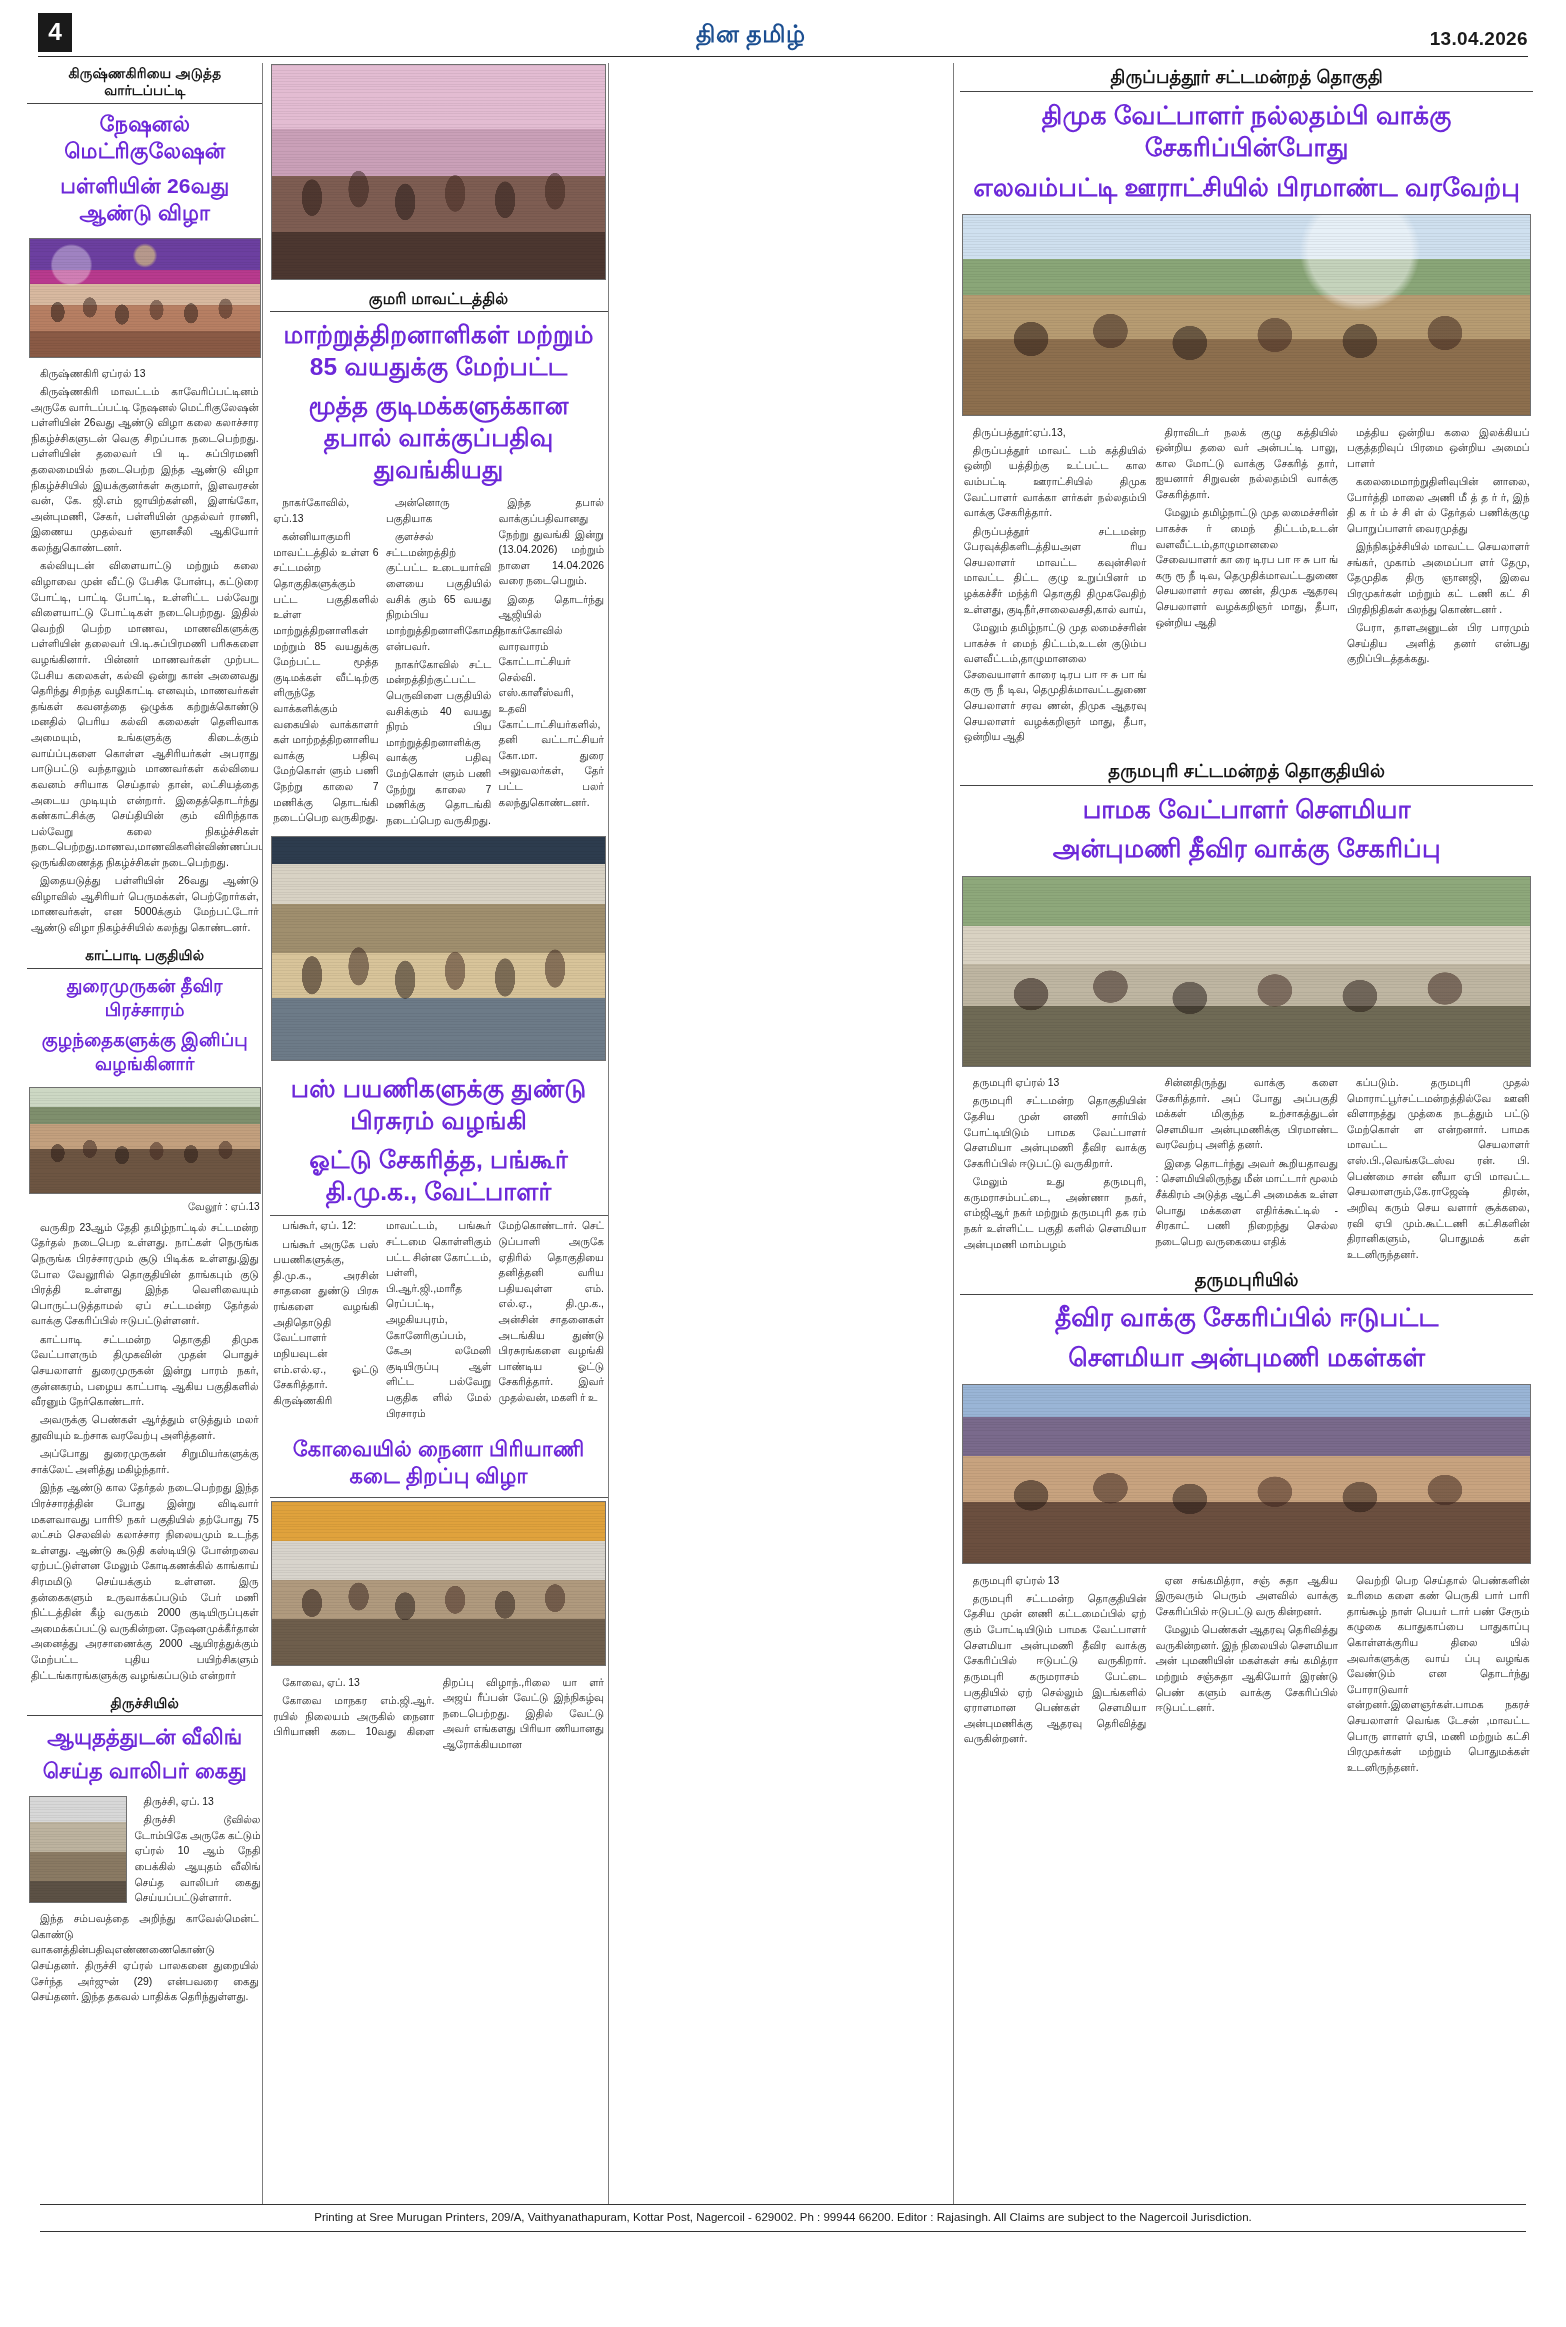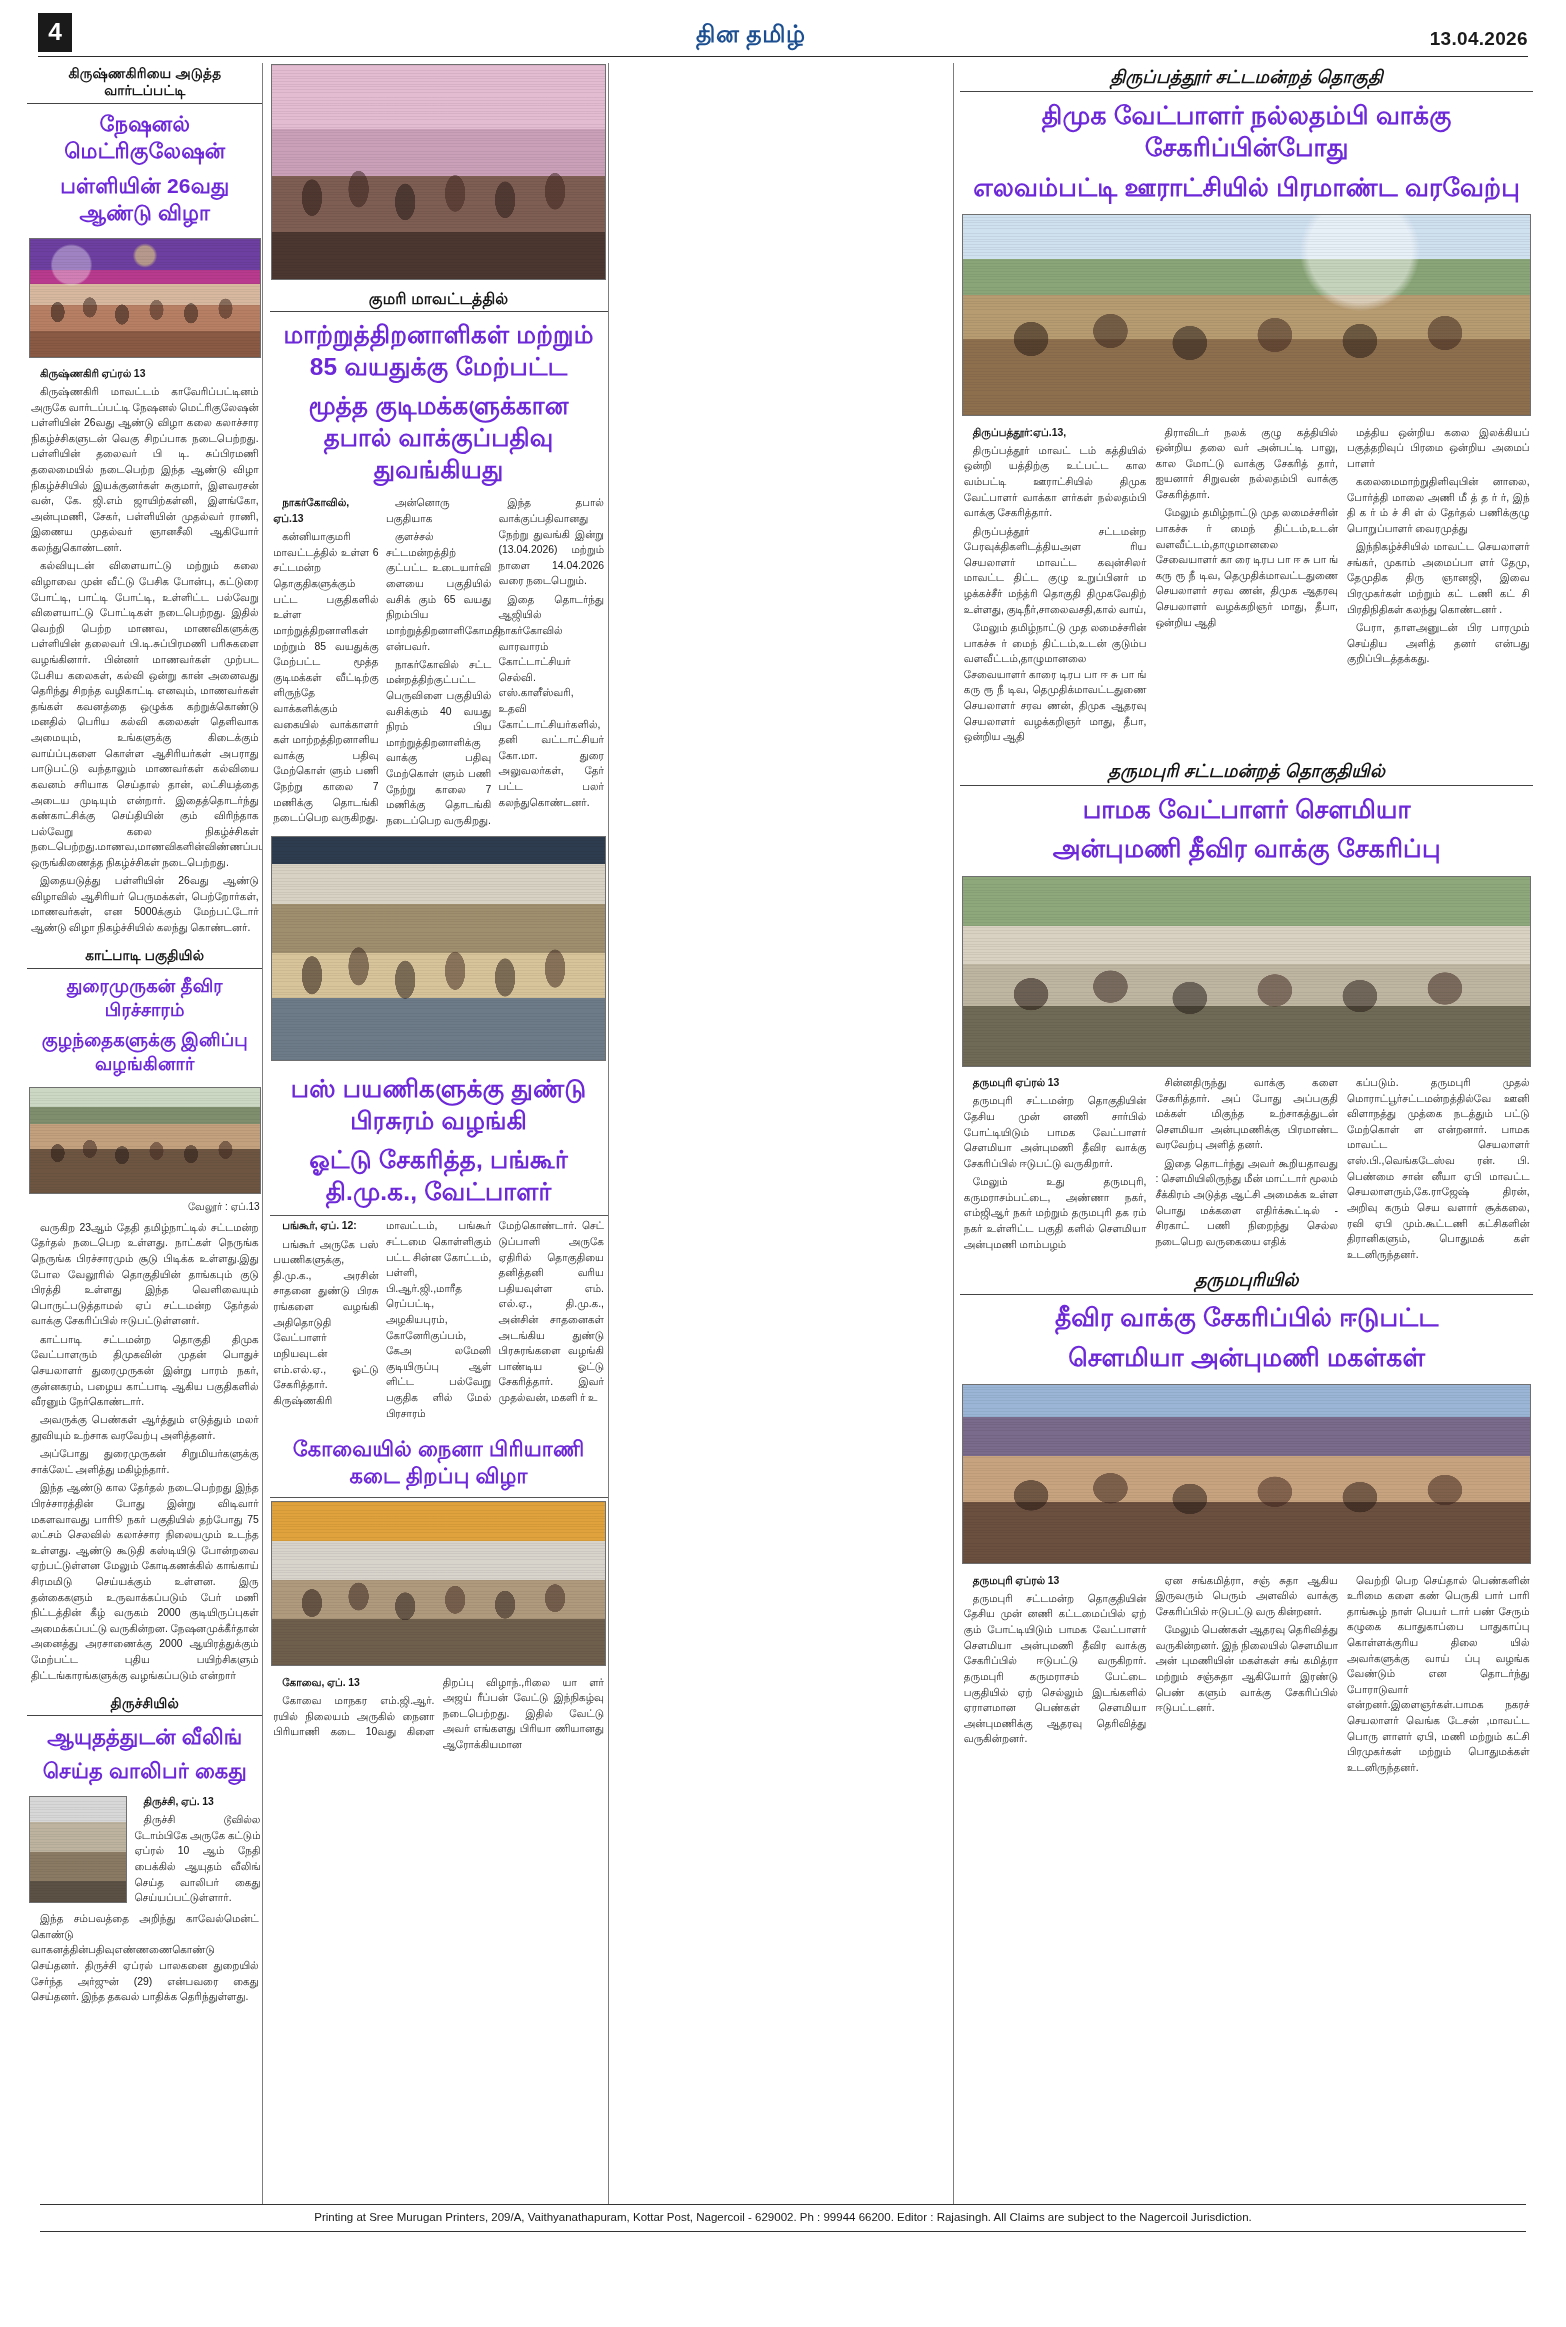--- a/index.html
+++ b/index.html
@@ -70,21 +70,21 @@
   .kicker {
     text-align: center;
     font-weight: bold;
     font-size: 13.6px;
     color: #141414;
     padding: 3.6px 1.8px 2.7px 1.8px;
     border-bottom: 1.4px solid #444;
     line-height: 1.25;
     letter-spacing: 0.2px;
   }
-  .kicker.wide { font-size: 18px; font-style: italic; }
+  .kicker.wide { font-size: 18px; }
   .kicker.mid  { font-size: 15.5px; }
   .headline {
     text-align: center;
     font-weight: bold;
     color: #6d28d9;
     line-height: 1.3;
     padding: 6.4px 1.8px 7.3px 1.8px;
     letter-spacing: 0.2px;
   }
   .h-sm  { font-size: 18px; }
@@ -175,21 +175,21 @@
     line-height: 1.5;
     color: #171717;
     text-align: justify;
     padding: 2.7px 3.6px 0 3.6px;
     hyphens: auto;
     word-spacing: -0.3px;
   }
   .body p { margin-bottom: 2.7px; text-indent: 9px; }
   .body.two { column-count: 2; column-gap: 8.2px; column-rule: none; }
   .body.three { column-count: 3; column-gap: 7.3px; }
-  .dateline { font-weight: bold; }
+  .dateline { font-weight: normal; }
 
   .caption {
     font-size: 10px;
     text-align: right;
     padding: 0.9px 2.7px 3.6px 2.7px;
     color: #1c1c1c;
   }
 
   
   .footer {

